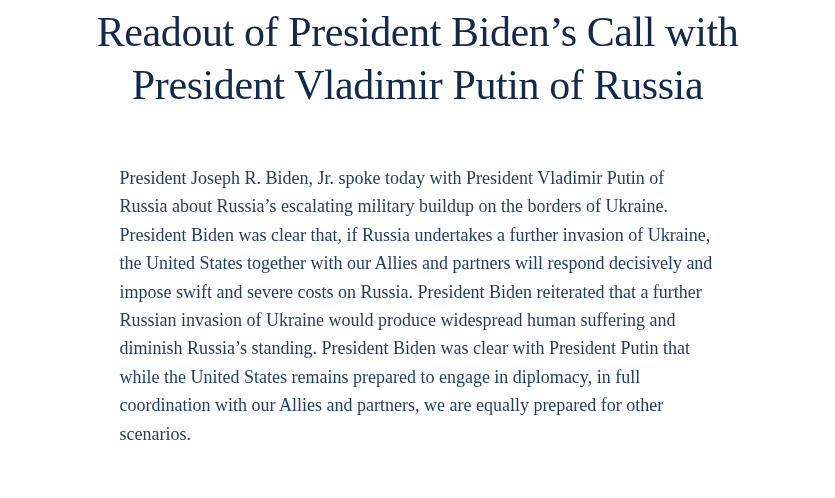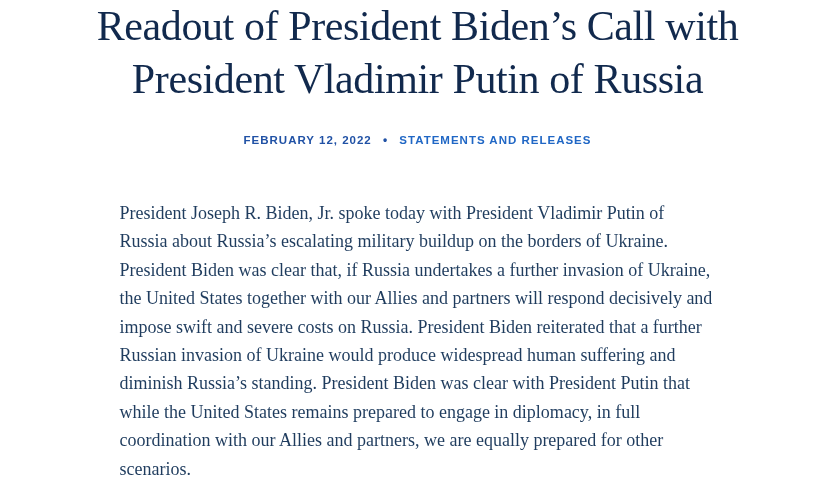--- a/index.html
+++ b/index.html
@@ -9,20 +9,21 @@
   }
   body {
     width: 835px;
     height: 498px;
     overflow: hidden;
     font-family: "Liberation Serif", serif;
   }
   .article {
     width: 835px;
     box-sizing: border-box;
+    padding-top: 6px;
   }
   .page-title {
     font-family: "Liberation Serif", serif;
     font-weight: 400;
     font-size: 42px;
     line-height: 53px;
     letter-spacing: -0.4px;
     color: #11294d;
     text-align: center;
     max-width: 790px;
@@ -63,23 +64,18 @@
     text-align: left;
   }
 </style>
 </head>
 <body>
 
 <main class="article">
 
   <h1 class="page-title">Readout of President Biden’s Call with President Vladimir Putin of Russia</h1>
 
-  <div class="meta-row">
-    <span class="meta-date">FEBRUARY 12, 2022</span>
-    <span class="meta-separator">•</span>
-    <a class="meta-category-link">STATEMENTS AND RELEASES</a>
-  </div>
 
   <div class="body-copy">
     <p class="body-paragraph">President Joseph R. Biden, Jr. spoke today with President Vladimir Putin of Russia about Russia’s escalating military buildup on the borders of Ukraine. President Biden was clear that, if Russia undertakes a further invasion of Ukraine, the United States together with our Allies and partners will respond decisively and impose swift and severe costs on Russia. President Biden reiterated that a further Russian invasion of Ukraine would produce widespread human suffering and diminish Russia’s standing. President Biden was clear with President Putin that while the United States remains prepared to engage in diplomacy, in full coordination with our Allies and partners, we are equally prepared for other scenarios.</p>
   </div>
 
 </main>
 
 </body></html>

